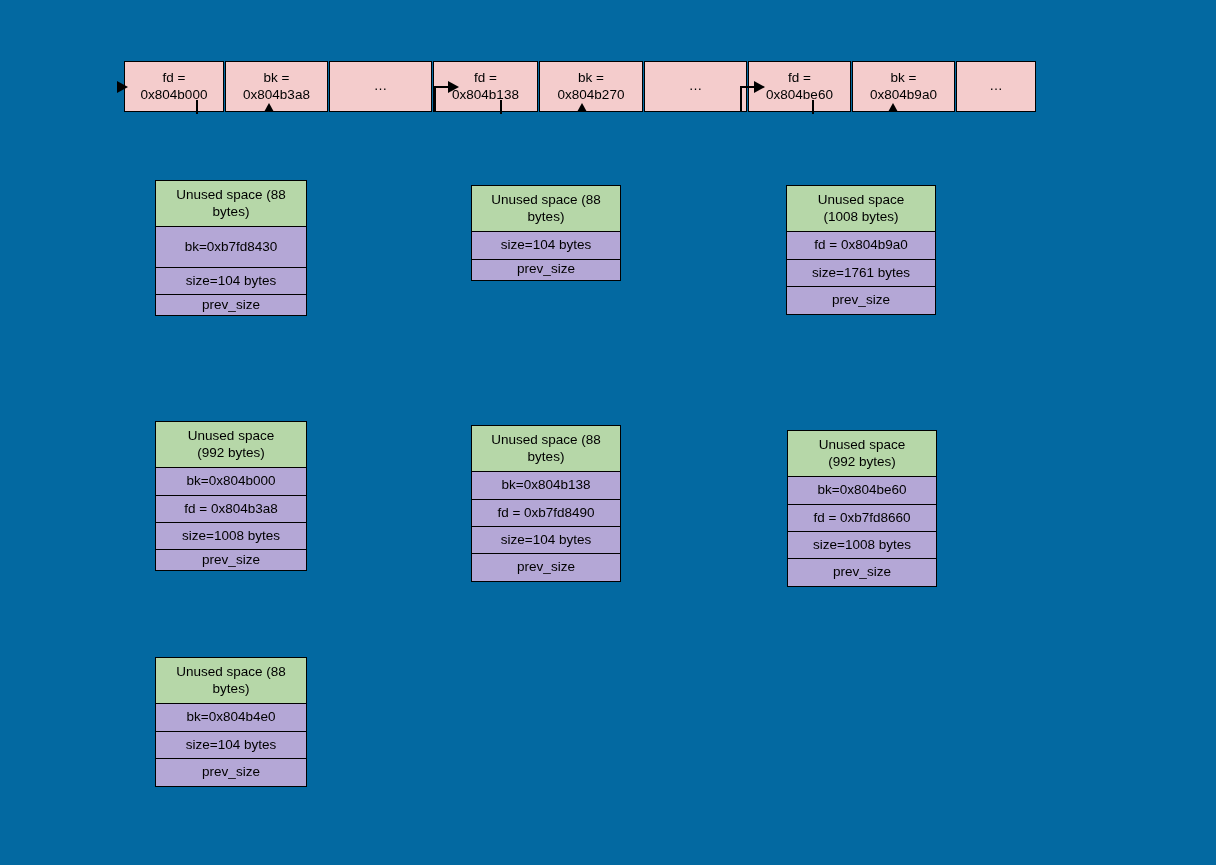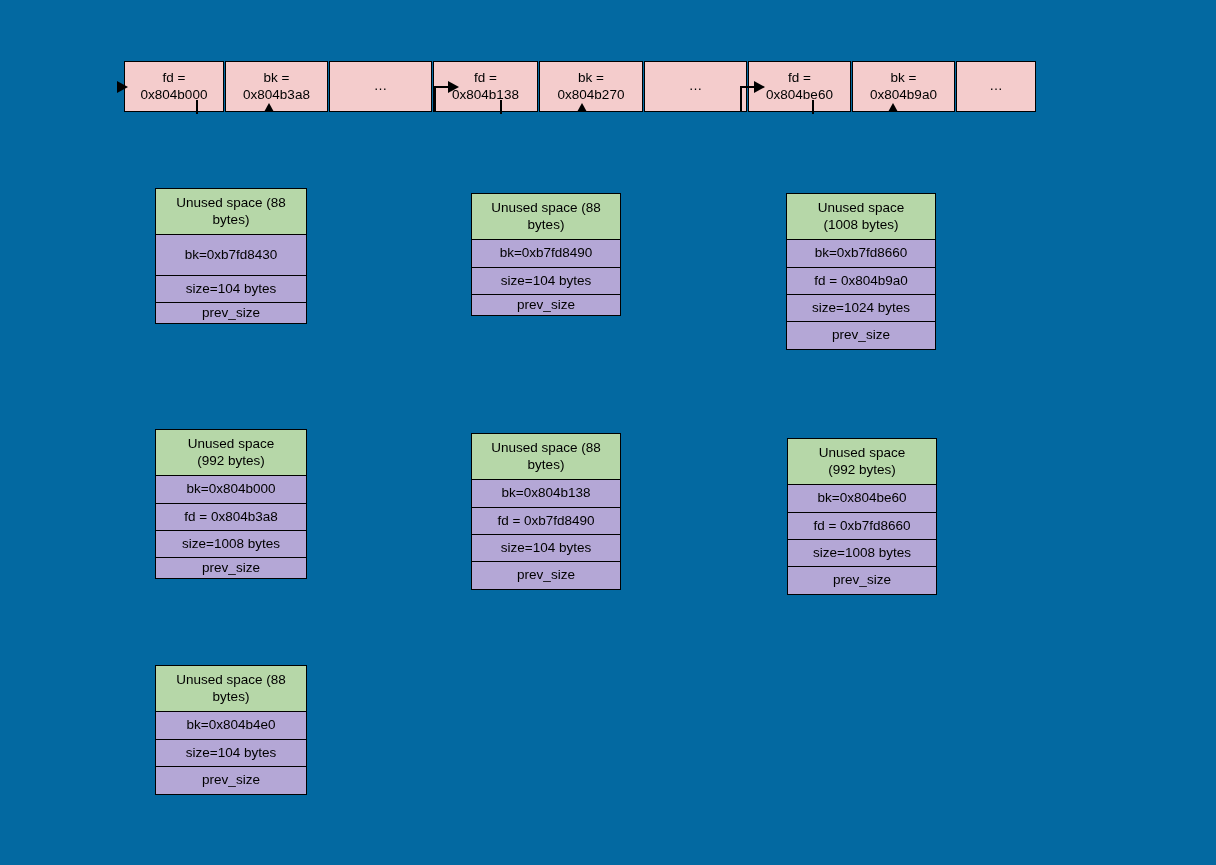--- a/index.html
+++ b/index.html
@@ -85,21 +85,21 @@
     justify-content: center;
     text-align: center;
     font-size: 13.5px;
     color: #000000;
     line-height: 1.25;
     white-space: pre-line;
     margin-top: -1.7px;
   }
   .chunk .row.unused {
     background: #b6d7a8;
-    margin-top: 8px;
+    margin-top: 0;
   }
   .chunk .row.field {
     background: #b4a7d6;
   }
   
   .chunk .row.clipped {
     overflow: hidden;
   }
 </style>
 </head>
@@ -166,31 +166,29 @@
     <div class="row unused" style="height:48px;">Unused space (88
 bytes)</div>
     <div class="row field" style="height:42px;">bk=0xb7fd8430</div>
     <div class="row field" style="height:29px;">size=104 bytes</div>
     <div class="row field clipped" style="height:22px;">prev_size</div>
   </div>
 
   <div class="chunk" style="left:471px; top:185px; width:150px;">
     <div class="row unused" style="height:48px;">Unused space (88
 bytes)</div>
-    <div class="row field" style="height:29px;">bk=0xb7fd8490</div>
     <div class="row field" style="height:29px;">size=104 bytes</div>
     <div class="row field clipped" style="height:22px;">prev_size</div>
   </div>
 
   <div class="chunk" style="left:786px; top:185px; width:150px;">
     <div class="row unused" style="height:48px;">Unused space
 (1008 bytes)</div>
-    <div class="row field" style="height:29px;">bk=0xb7fd8660</div>
     <div class="row field" style="height:29px;">fd = 0x804b9a0</div>
-    <div class="row field" style="height:29px;">size=1024 bytes</div>
+    <div class="row field" style="height:29px;">size=1761 bytes</div>
     <div class="row field" style="height:29px;">prev_size</div>
   </div>
 
   <div class="chunk" style="left:155px; top:421px; width:152px;">
     <div class="row unused" style="height:48px;">Unused space
 (992 bytes)</div>
     <div class="row field" style="height:29px;">bk=0x804b000</div>
     <div class="row field" style="height:29px;">fd = 0x804b3a8</div>
     <div class="row field" style="height:29px;">size=1008 bytes</div>
     <div class="row field clipped" style="height:22px;">prev_size</div>

